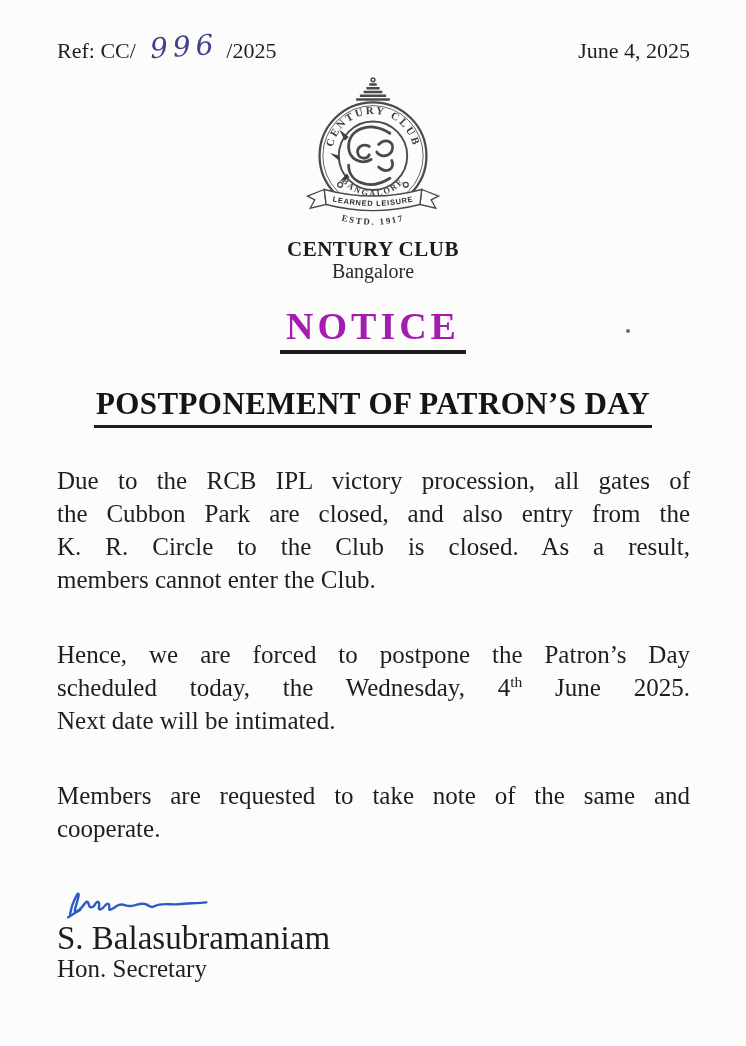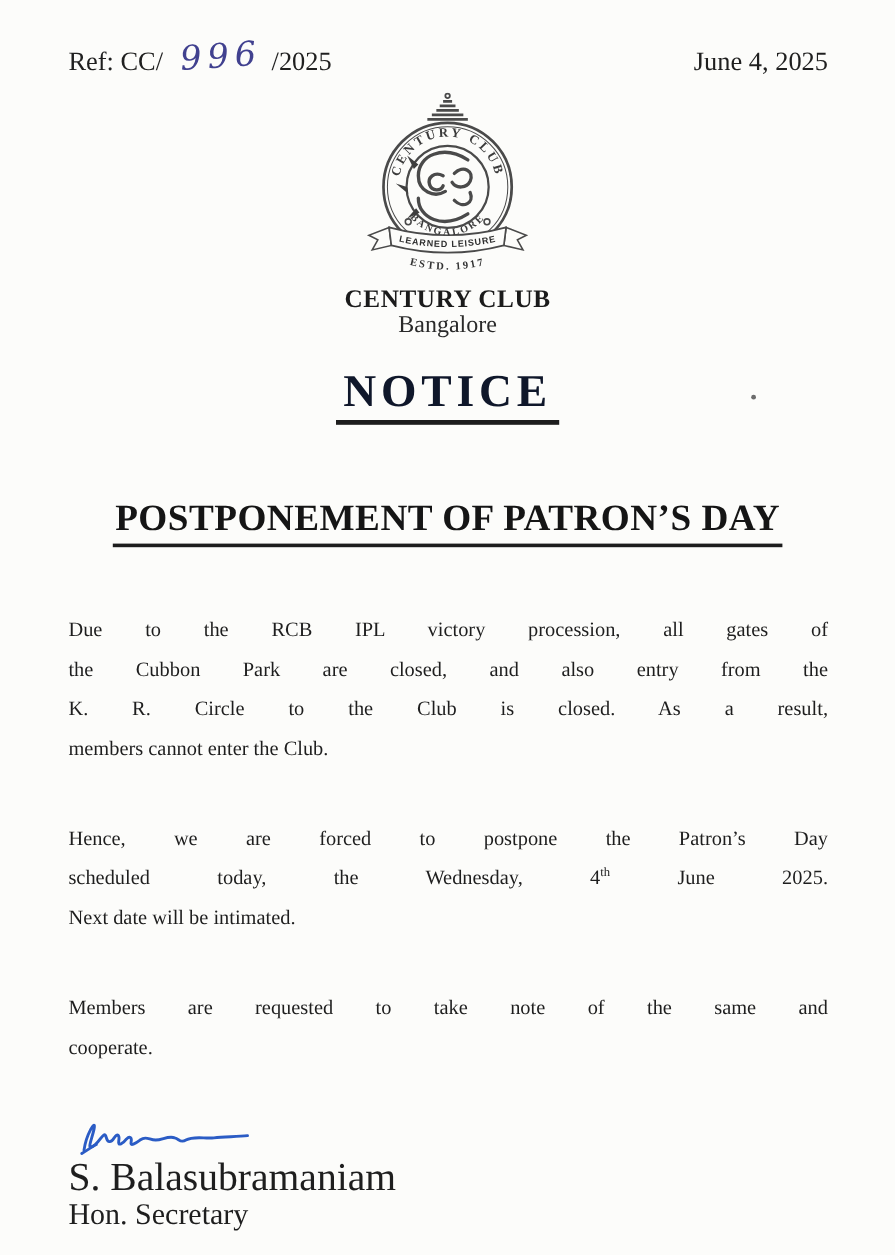--- a/index.html
+++ b/index.html
@@ -57,42 +57,41 @@
     color: #2a2a2a;
     line-height: 1.1;
   }
   
   .notice-title-row { text-align: center; margin-top: 24px; }
   .notice-title {
     display: inline-block;
     font-size: 38px;
     font-weight: bold;
     letter-spacing: 4px;
-    color: #0f172a;
+    color: #a21caf;
     border-bottom: 4px solid #1d1d1d;
     padding: 0 6px 2px 6px;
     line-height: 1.1;
   }
   .subject-row { text-align: center; margin-top: 32px; }
   .subject {
     display: inline-block;
     font-size: 31px;
     font-weight: bold;
     letter-spacing: 0.4px;
     color: #151515;
     border-bottom: 3.5px solid #1d1d1d;
     padding: 0 2px 3px 2px;
     line-height: 1.15;
-    margin-top: 28px;
   }
   
   .notice-body {
-    margin-top: 52px;
+    margin-top: 36px;
     padding: 0 56px 0 57px;
-    font-size: 17px;
+    font-size: 25px;
     color: #1e1e1e;
   }
   .para { margin-bottom: 42px; }
   .para:last-child { margin-bottom: 0; }
   .line {
     line-height: 33px;
     text-align: justify;
     text-align-last: justify;
     text-justify: inter-word;
     white-space: normal;

